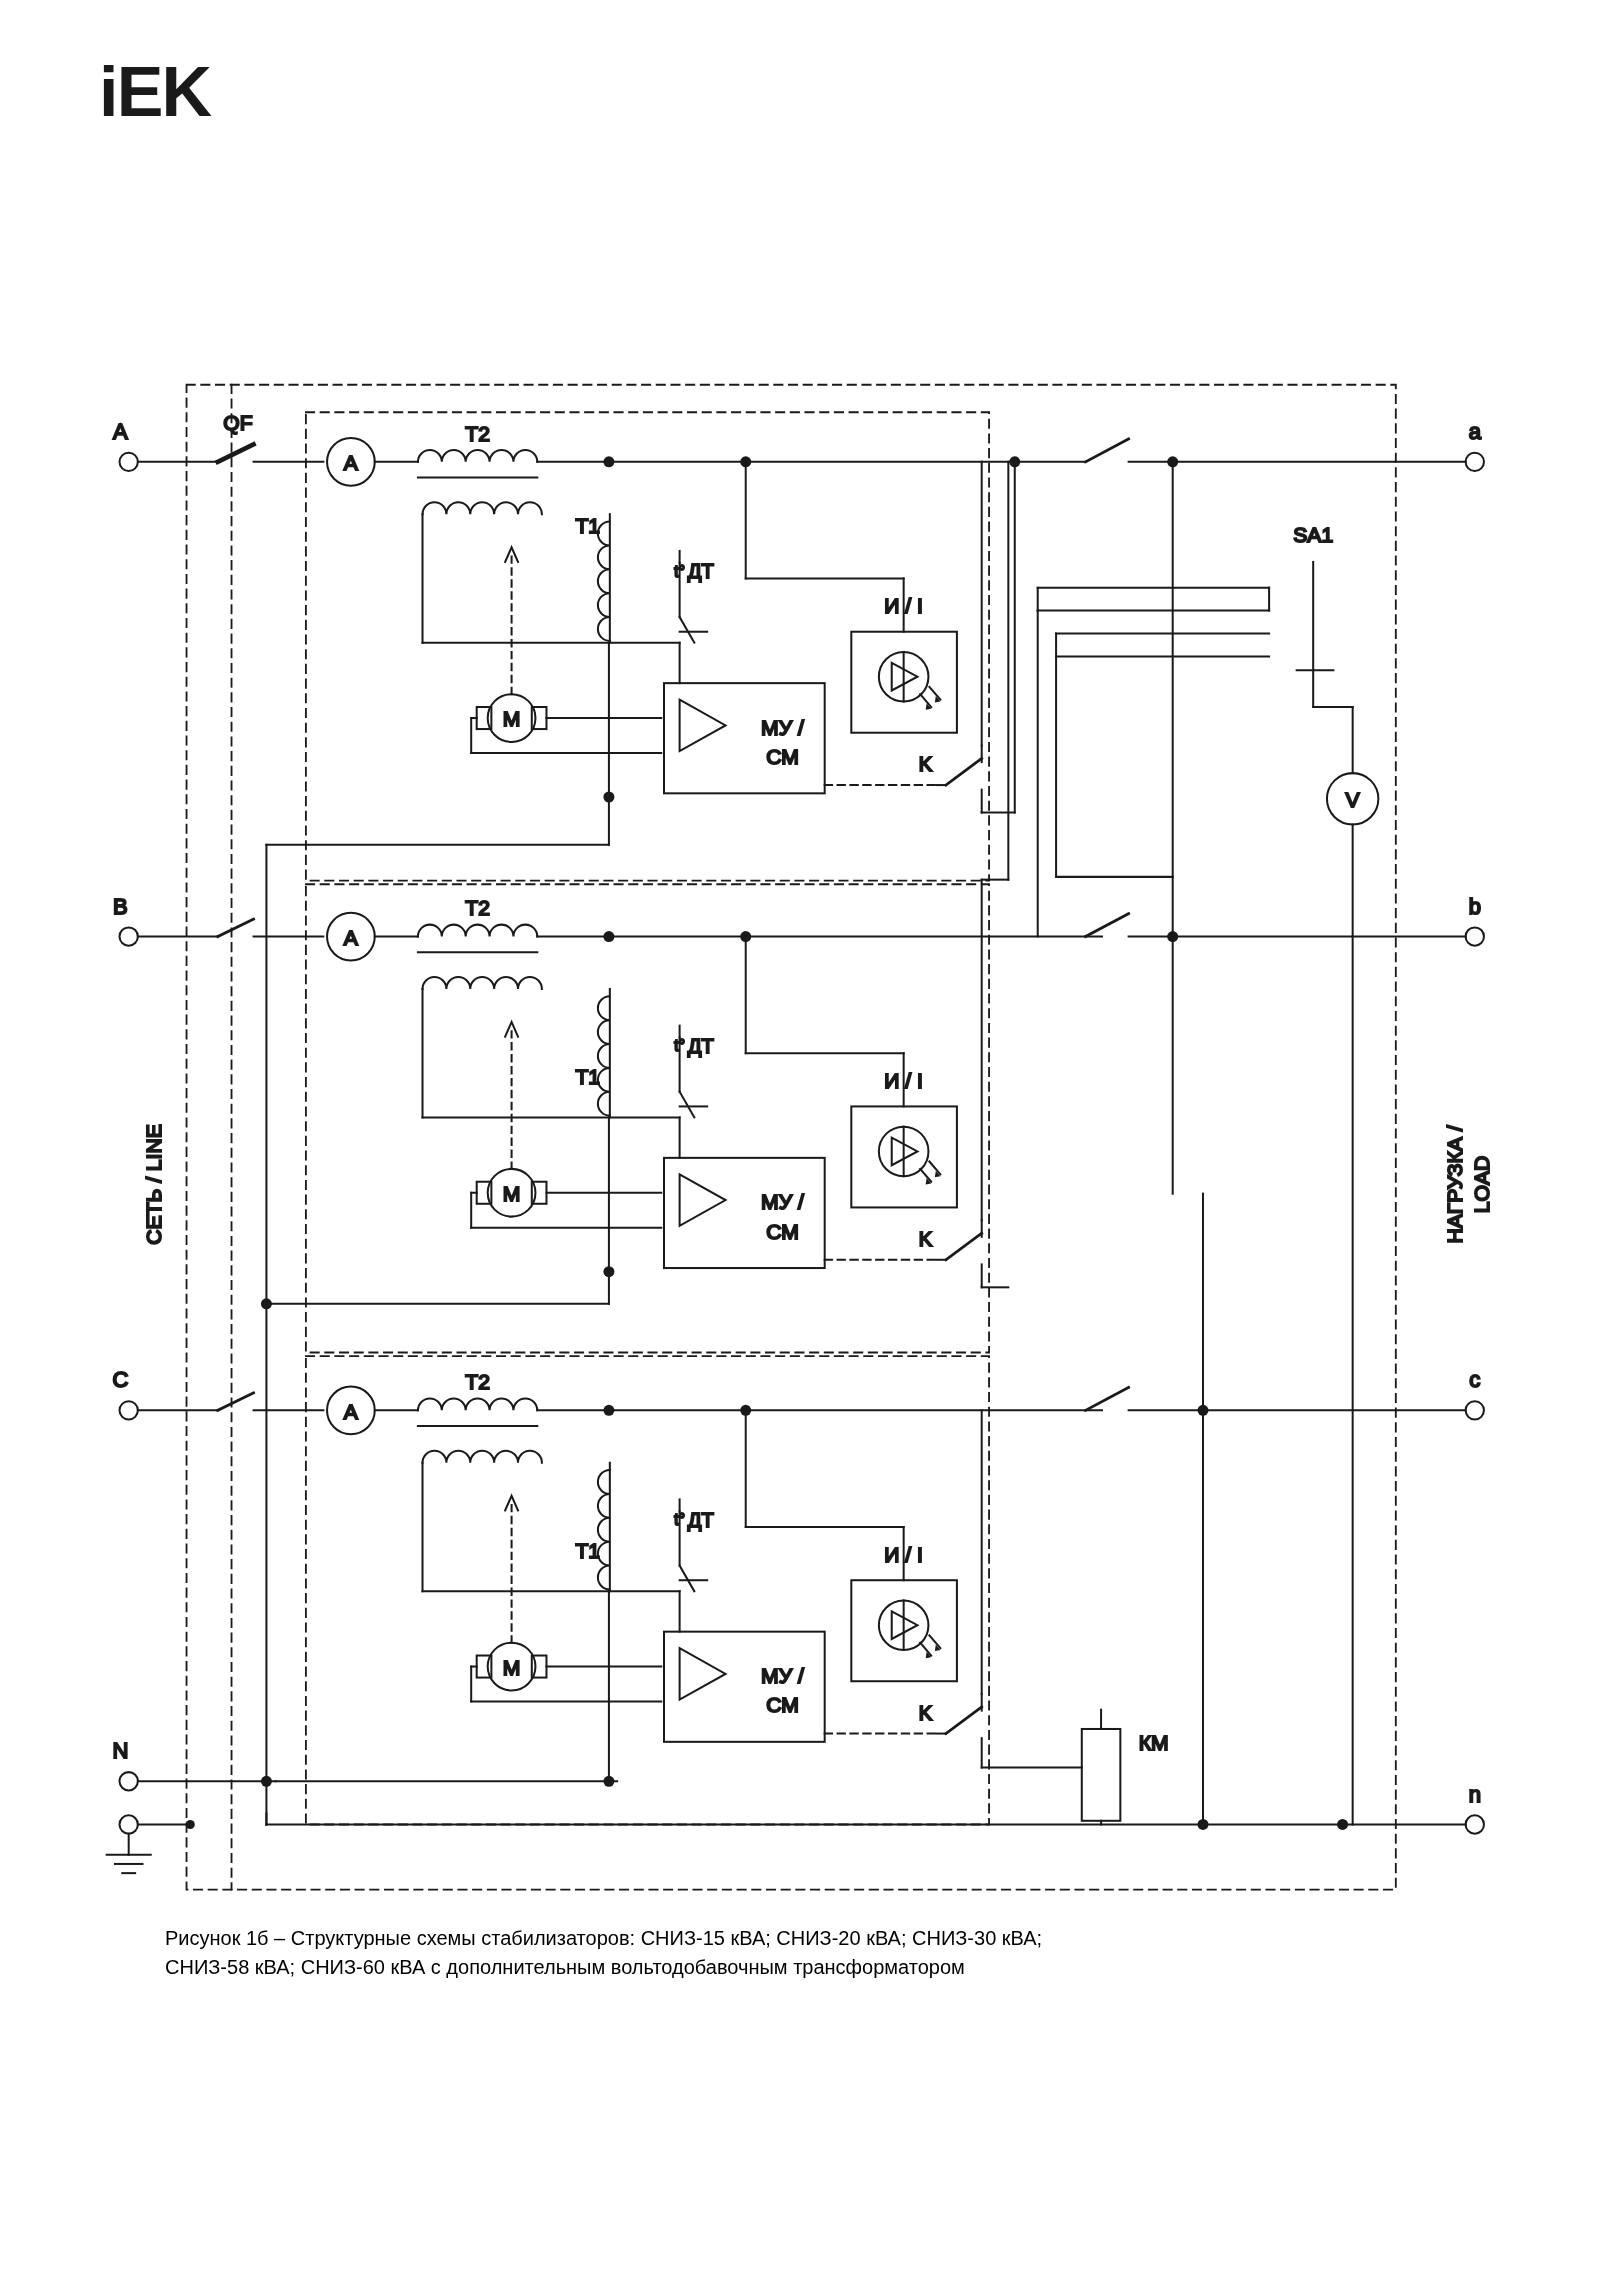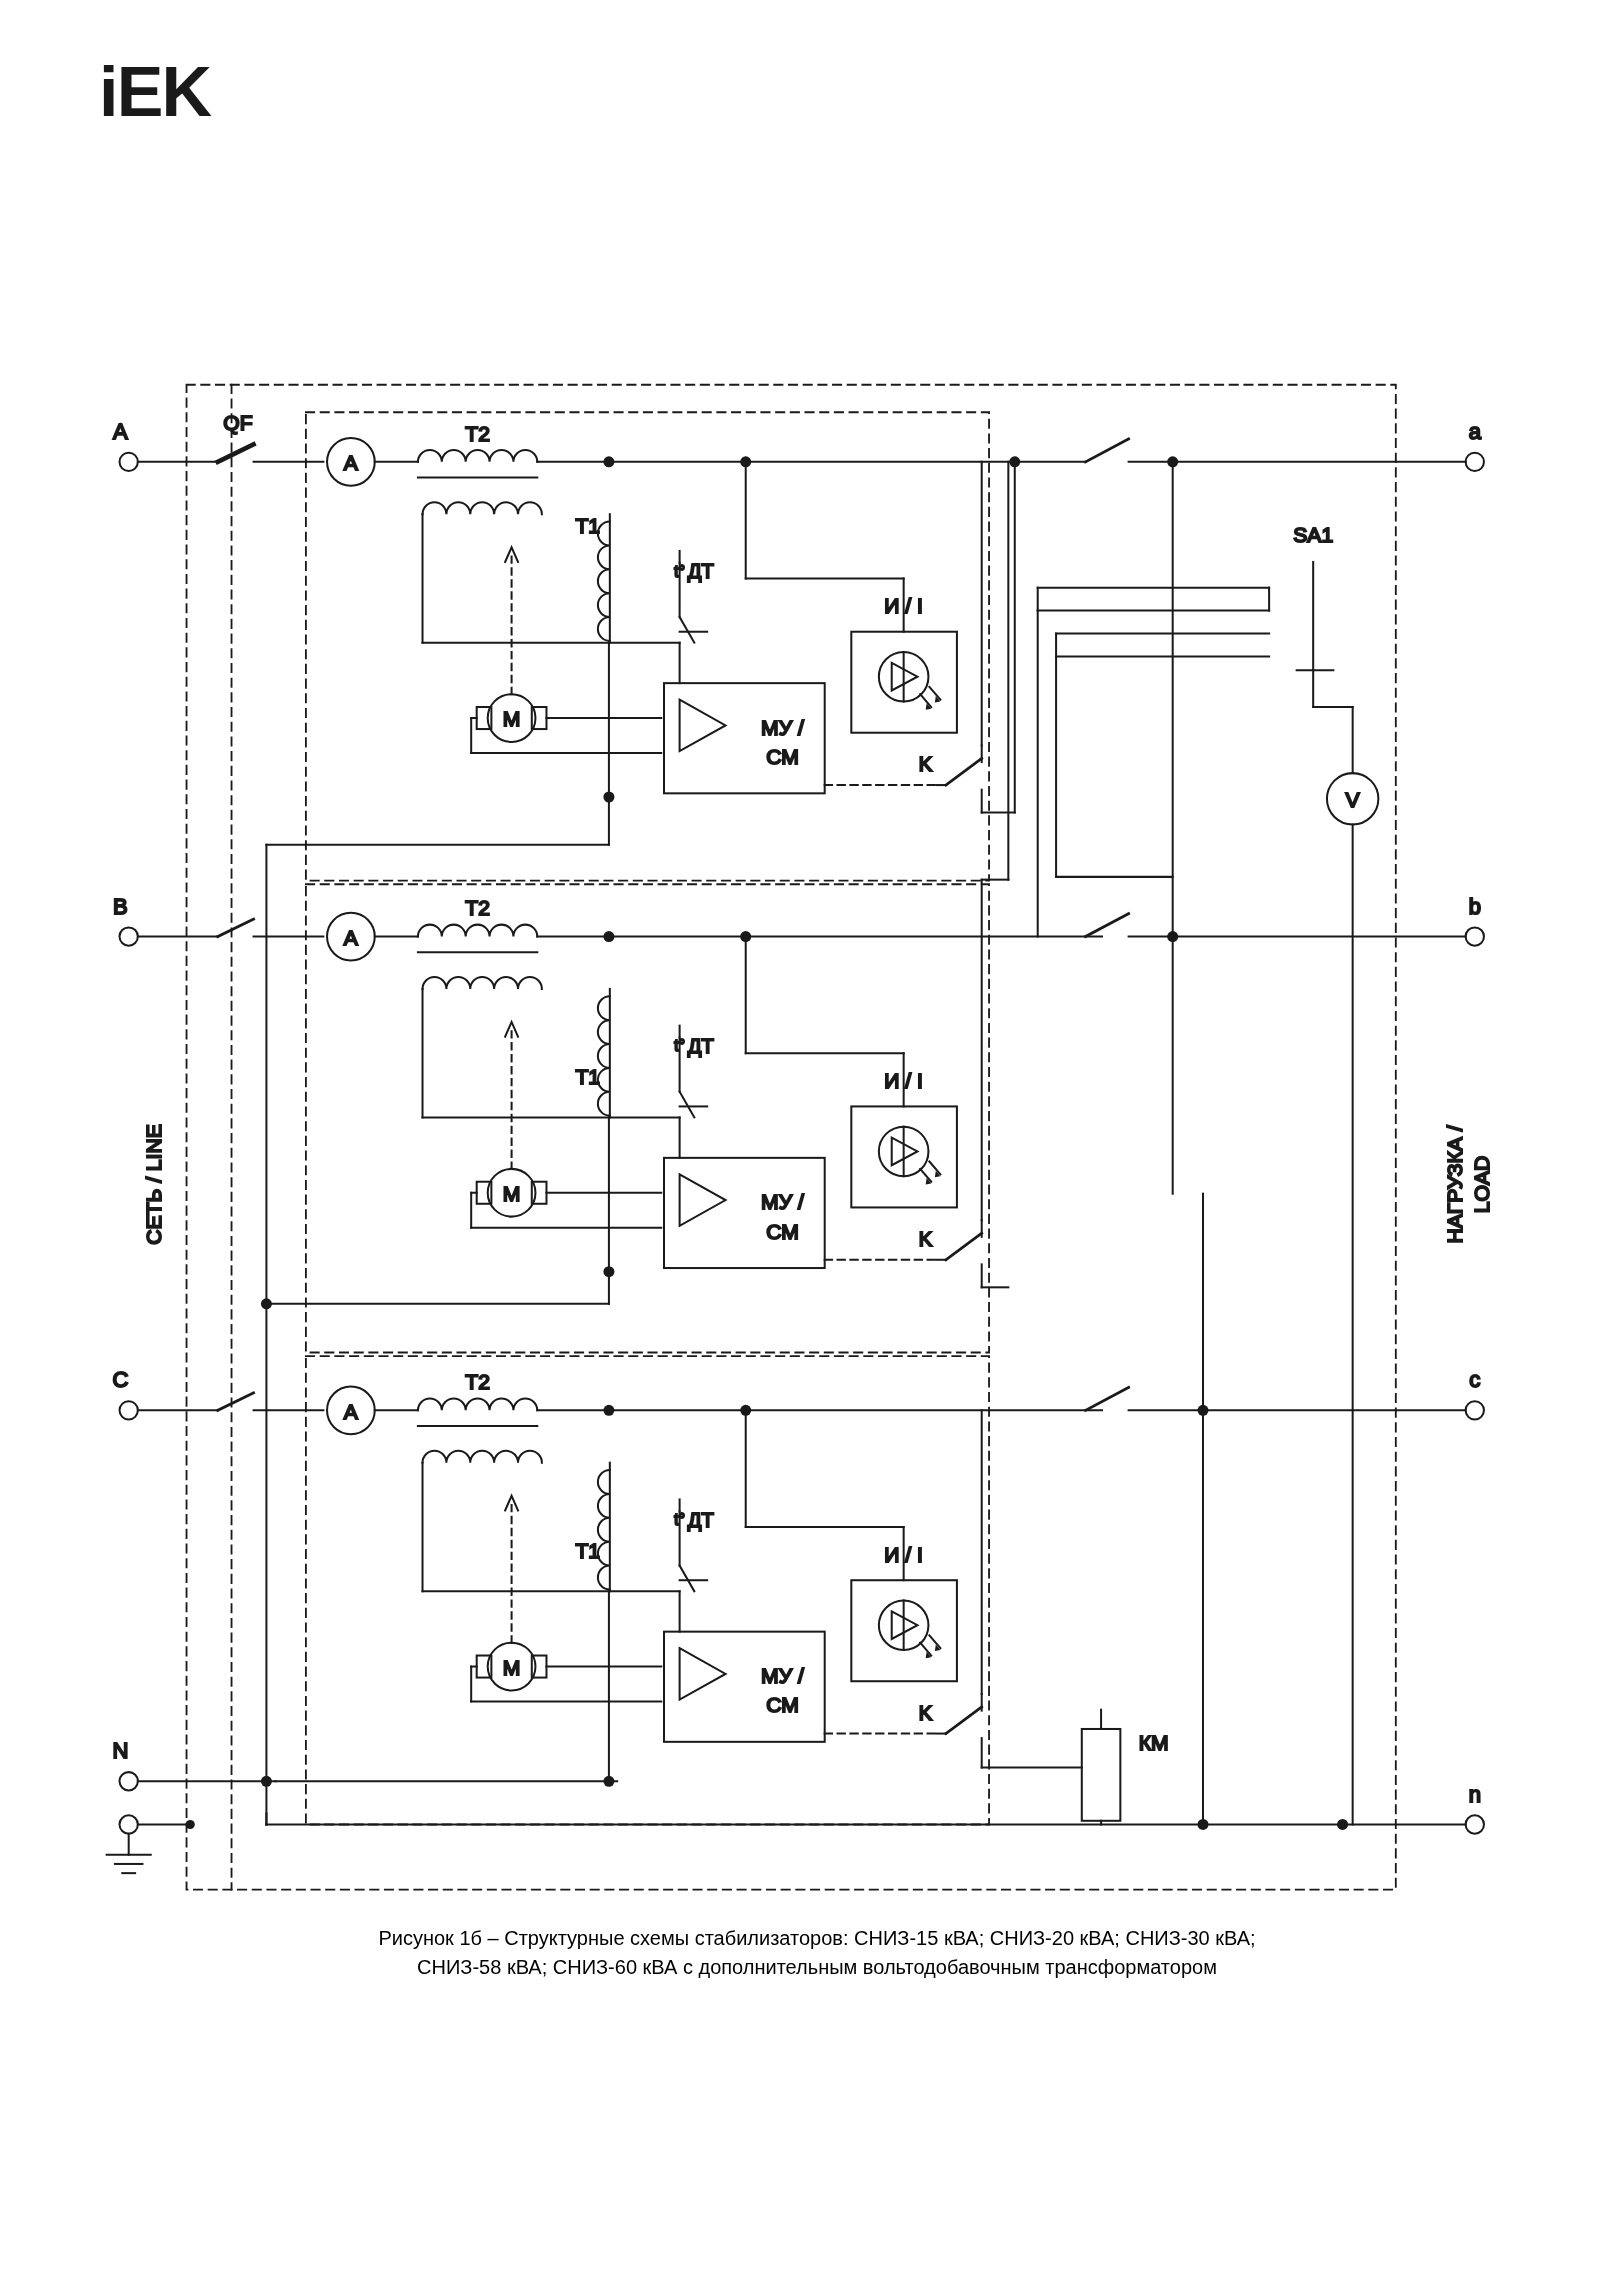--- a/index.html
+++ b/index.html
@@ -43,21 +43,20 @@
     top: 0;
     width: 1620px;
     height: 2290px;
   }
   
   #caption {
     position: absolute;
     left: 165px;
     top: 1924px;
     width: 1304px;
-    text-align: center;
     font-size: 20px;
     line-height: 29px;
     color: #000000;
   }
   .cap-line { display: block; }
   svg text {
     font-family: "Liberation Sans", sans-serif;
     fill: #000000;
   }
 </style>

